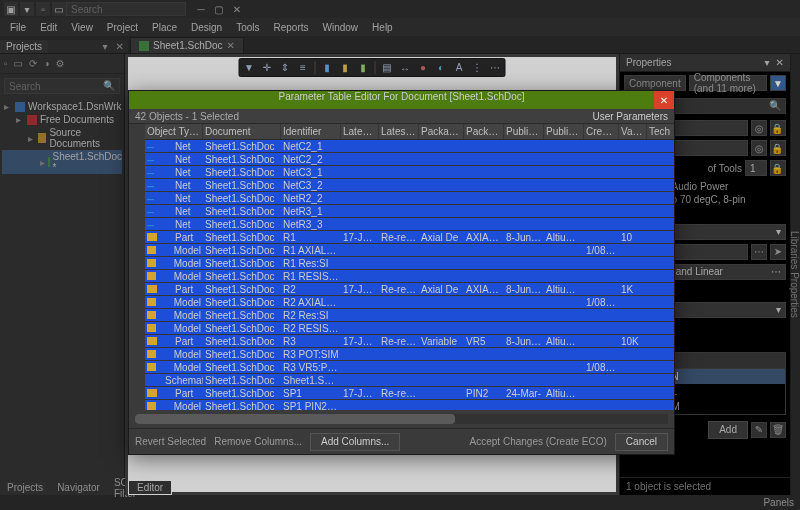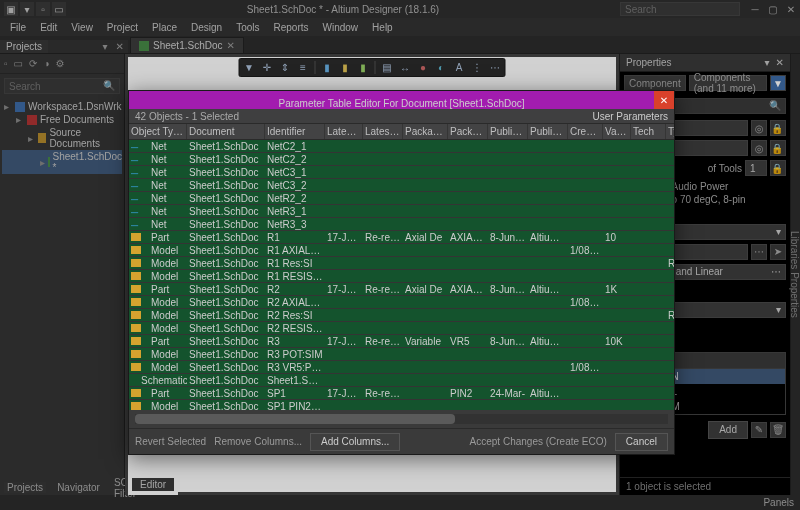--- a/index.html
+++ b/index.html
@@ -65,58 +65,57 @@
   .dot{width:8px;height:8px;border-radius:50%;background:#666;display:inline-block;}
   
   .status { height:15px; background:#2d2d2d; display:flex; align-items:center; padding:0 6px; color:#aaa;}
   .status .sp{flex:1;}
   .bottom-tabs{display:flex;gap:8px; padding:0 4px; height:15px; align-items:center;}
   .bottom-tabs span{color:#aaa;cursor:pointer;padding:0 3px;}
   .bottom-tabs .sel{background:#383838;}
   
   .mask{position:absolute;inset:0;background:rgba(0,0,0,0.18);display:flex;align-items:flex-start;justify-content:center;z-index:50;}
   .dlg{position:absolute;left:128px;top:90px;right:125px;background:#3a3a3a;border:1px solid #1a1a1a;box-shadow:0 4px 20px rgba(0,0,0,0.5);display:flex;flex-direction:column;}
-  .dlg-title{height:18px;background:#a21caf;display:flex;align-items:flex-end;position:relative;}
+  .dlg-title{height:18px;background:#4d7c0f;display:flex;align-items:flex-start;position:relative;}
   .dlg-title .t{flex:1;text-align:center;color:#ccc;}
   .dlg-close{position:absolute;right:0;top:0;width:20px;height:18px;background:#d9412b;color:#fff;display:flex;align-items:center;justify-content:center;cursor:pointer;}
   .dlg-sub{height:15px;background:#3f3f40;padding:0 6px;display:flex;align-items:center;color:#ccc;border-bottom:1px solid #2a2a2a;}
   .dlg-g1{color:#aaa;}
   .dlg-sub .up{margin-left:auto;color:#ccc;}
-  .grid{flex:1;overflow:hidden;background:#14532d;}
+  .grid{flex:1;overflow:hidden;background:#1d4ed8;margin-left:16px;}
   .ghdr{display:grid;grid-template-columns:58px 78px 60px 38px 40px 45px 40px 40px 40px 35px 28px 35px 35px 30px 30px 35px;background:#434344;color:#bfbfc0;border-bottom:1px solid #2a2a2a;}
   .ghdr>div{padding:2px 2px;border-right:1px solid #353535;overflow:hidden;white-space:nowrap;text-overflow:ellipsis;cursor:pointer;}
   .gbody{max-height:270px;overflow:auto;}
   .grow{display:grid;grid-template-columns:58px 78px 60px 38px 40px 45px 40px 40px 40px 35px 28px 35px 35px 30px 30px 35px;color:#ccc;}
   .grow>div{padding:1px 2px;overflow:hidden;white-space:nowrap;text-overflow:ellipsis;border-bottom:1px solid #343434;height:13px;}
-  .grow .type{display:flex;align-items:center;gap:10px;}
+  .grow .type{display:flex;align-items:center;gap:18px;}
   .ico-net{width:10px;height:8px;display:inline-block;}
   .ico-net::before{content:"─";color:#3aa0dd;font-weight:bold;}
   .ico-part{width:10px;height:8px;background:#d5a32f;display:inline-block;}
   .ico-model{width:10px;height:8px;background:#d5a32f;display:inline-block;}
   .ico-ss{width:10px;height:8px;background:#478a47;display:inline-block;}
   .scrollbar-h{height:10px;background:#323232;position:relative;margin:4px 6px;}
   .scroll-thumb{position:absolute;left:0;width:60%;top:0;bottom:0;background:#5a5a5a;border-radius:4px;cursor:pointer;}
   .dlg-foot{height:26px;display:flex;align-items:center;gap:8px;padding:0 6px;border-top:1px solid #2a2a2a;}
   .dlg-foot .sp{flex:1;}
   .lnk{color:#9a9a9a;cursor:pointer;}
   
   .below-center{height:62px;background:#fff;}
-  .center .editor-tab{position:absolute;left:3px;bottom:0;padding:1px 8px;background:#3a3a3a;border:4px solid #ffffff;color:#ccc;cursor:pointer;}
+  .center .editor-tab{position:absolute;left:3px;bottom:0;padding:1px 8px;background:#3a3a3a;border:1px solid #ffffff;color:#ccc;cursor:pointer;}
 </style>
 </head>
 <body>
 
 <div class="titlebar">
   <div class="app-icons">
     <span>▣</span>
     <span>▾</span>
     <span>▫</span>
     <span>▭</span>
   </div>
-  <div class="title">Sheet1.SchDoc * - Altium Designer (18.1.6)</div>
   <input class="search" placeholder="Search" style="">
   <div class="win-ctrl">
     <span>─</span>
     <span>▢</span>
     <span>✕</span>
   </div>
 </div>
 
 <div class="menubar" id="menubar">
     <span class="item">File</span>

